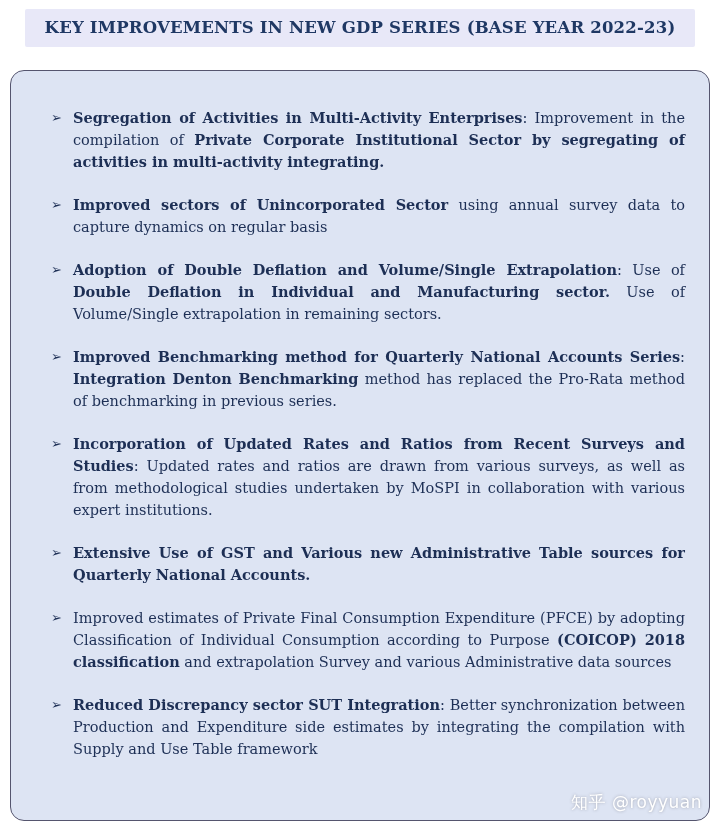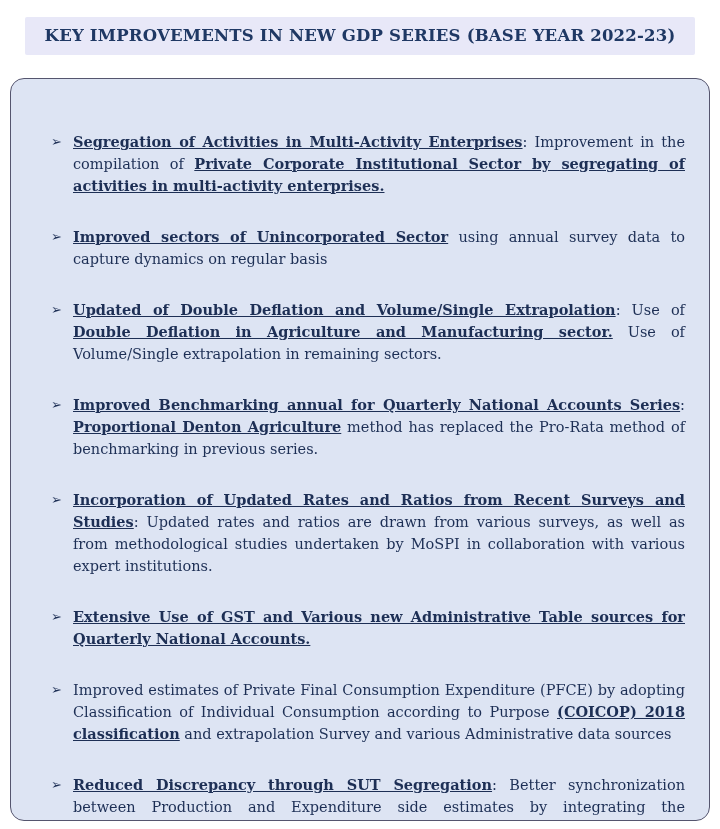--- a/index.html
+++ b/index.html
@@ -3,21 +3,21 @@
 <meta charset="utf-8">
 <style>
   :root{
     --title-color:#1f3864;
     --title-bg:#e8e8f8;
     --box-bg:#dde4f3;
     --box-border:#55556e;
     --body-text:#1d2f55;
     --watermark-color:#ffffff;
   }
-  *{box-sizing:border-box;margin-top:8px;}
+  *{box-sizing:border-box;}
   html,body{margin:0;padding:0;}
   body{
     width:720px;height:829px;
     background:#ffffff;
     font-family:"DejaVu Serif","Liberation Serif",serif;
     position:relative;
     overflow:hidden;
   }
   .title-wrap{
     text-align:center;
@@ -57,21 +57,21 @@
   .marker{
     flex:0 0 22px;
     font-size:13px;
     line-height:22px;
     color:var(--body-text);
   }
   .bullet-text{
     flex:1;
     text-align:justify;
   }
-  .bullet-text .b{font-weight:bold;text-decoration:underline;}
+  .bullet-text .b{font-weight:bold;}
   .watermark{
     position:absolute;
     right:18px;
     bottom:15px;
     color:var(--watermark-color);
     font-size:17px;
     font-family:"DejaVu Sans","Liberation Sans",sans-serif;
     text-shadow:0 0 3px rgba(80,80,90,0.45);
     letter-spacing:0.5px;
   }
@@ -81,46 +81,47 @@
 
 <div class="page">
   <div class="title-wrap">
     <div class="title-bar">KEY IMPROVEMENTS IN NEW GDP SERIES (BASE YEAR 2022-23)</div>
   </div>
 
   <div class="content-box">
     <div class="bullets">
         <div class="bullet">
           <span class="marker">➢</span>
-          <span class="bullet-text"><span class="b">Segregation of Activities in Multi-Activity Enterprises</span><span>: Improvement in the compilation of </span><span class="b">Private Corporate Institutional Sector by segregating of activities in multi-activity enterprises.</span></span>
+          <span class="bullet-text"><span class="b">Segregation of Activities in Multi-Activity Enterprises</span><span>: Improvement in the compilation of </span><span class="b">Private Corporate Institutional Sector by segregating of activities in multi-activity integrating.</span></span>
         </div>
         <div class="bullet">
           <span class="marker">➢</span>
           <span class="bullet-text"><span class="b">Improved sectors of Unincorporated Sector</span><span> using annual survey data to capture dynamics on regular basis</span></span>
         </div>
         <div class="bullet">
           <span class="marker">➢</span>
-          <span class="bullet-text"><span class="b">Updated of Double Deflation and Volume/Single Extrapolation</span><span>: Use of </span><span class="b">Double Deflation in Agriculture and Manufacturing sector.</span><span> Use of Volume/Single extrapolation in remaining sectors.</span></span>
+          <span class="bullet-text"><span class="b">Adoption of Double Deflation and Volume/Single Extrapolation</span><span>: Use of </span><span class="b">Double Deflation in Individual and Manufacturing sector.</span><span> Use of Volume/Single extrapolation in remaining sectors.</span></span>
         </div>
         <div class="bullet">
           <span class="marker">➢</span>
-          <span class="bullet-text"><span class="b">Improved Benchmarking annual for Quarterly National Accounts Series</span><span>: </span><span class="b">Proportional Denton Agriculture</span><span> method has replaced the Pro-Rata method of benchmarking in previous series.</span></span>
+          <span class="bullet-text"><span class="b">Improved Benchmarking method for Quarterly National Accounts Series</span><span>: </span><span class="b">Integration Denton Benchmarking</span><span> method has replaced the Pro-Rata method of benchmarking in previous series.</span></span>
         </div>
         <div class="bullet">
           <span class="marker">➢</span>
           <span class="bullet-text"><span class="b">Incorporation of Updated Rates and Ratios from Recent Surveys and Studies</span><span>: Updated rates and ratios are drawn from various surveys, as well as from methodological studies undertaken by MoSPI in collaboration with various expert institutions.</span></span>
         </div>
         <div class="bullet">
           <span class="marker">➢</span>
           <span class="bullet-text"><span class="b">Extensive Use of GST and Various new Administrative Table sources for Quarterly National Accounts.</span></span>
         </div>
         <div class="bullet">
           <span class="marker">➢</span>
           <span class="bullet-text"><span>Improved estimates of Private Final Consumption Expenditure (PFCE) by adopting Classification of Individual Consumption according to Purpose </span><span class="b">(COICOP) 2018 classification</span><span> and extrapolation Survey and various Administrative data sources</span></span>
         </div>
         <div class="bullet">
           <span class="marker">➢</span>
-          <span class="bullet-text"><span class="b">Reduced Discrepancy through SUT Segregation</span><span>: Better synchronization between Production and Expenditure side estimates by integrating the compilation with Supply and Use Table framework</span></span>
+          <span class="bullet-text"><span class="b">Reduced Discrepancy sector SUT Integration</span><span>: Better synchronization between Production and Expenditure side estimates by integrating the compilation with Supply and Use Table framework</span></span>
         </div>
       </div>
   </div>
 
+  <div class="watermark">知乎 @royyuan</div>
 </div>
 
 </body></html>

